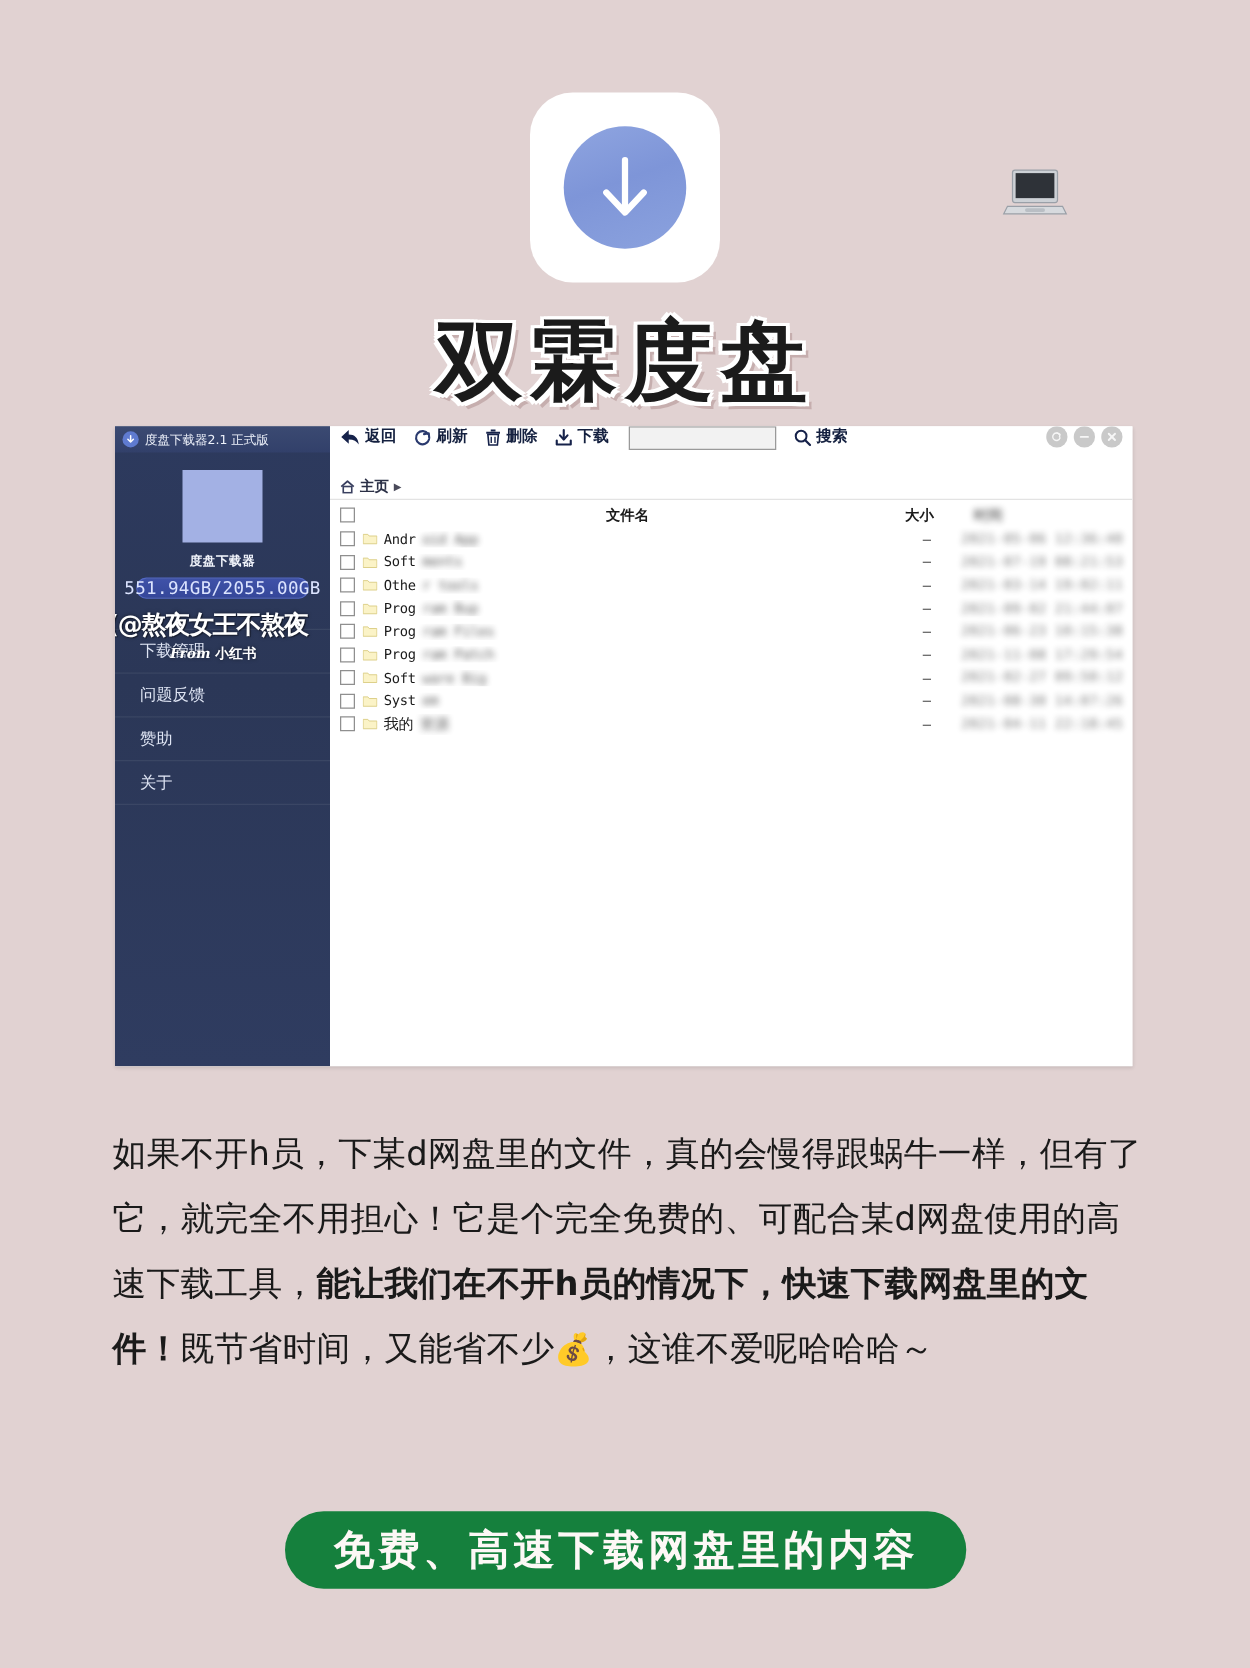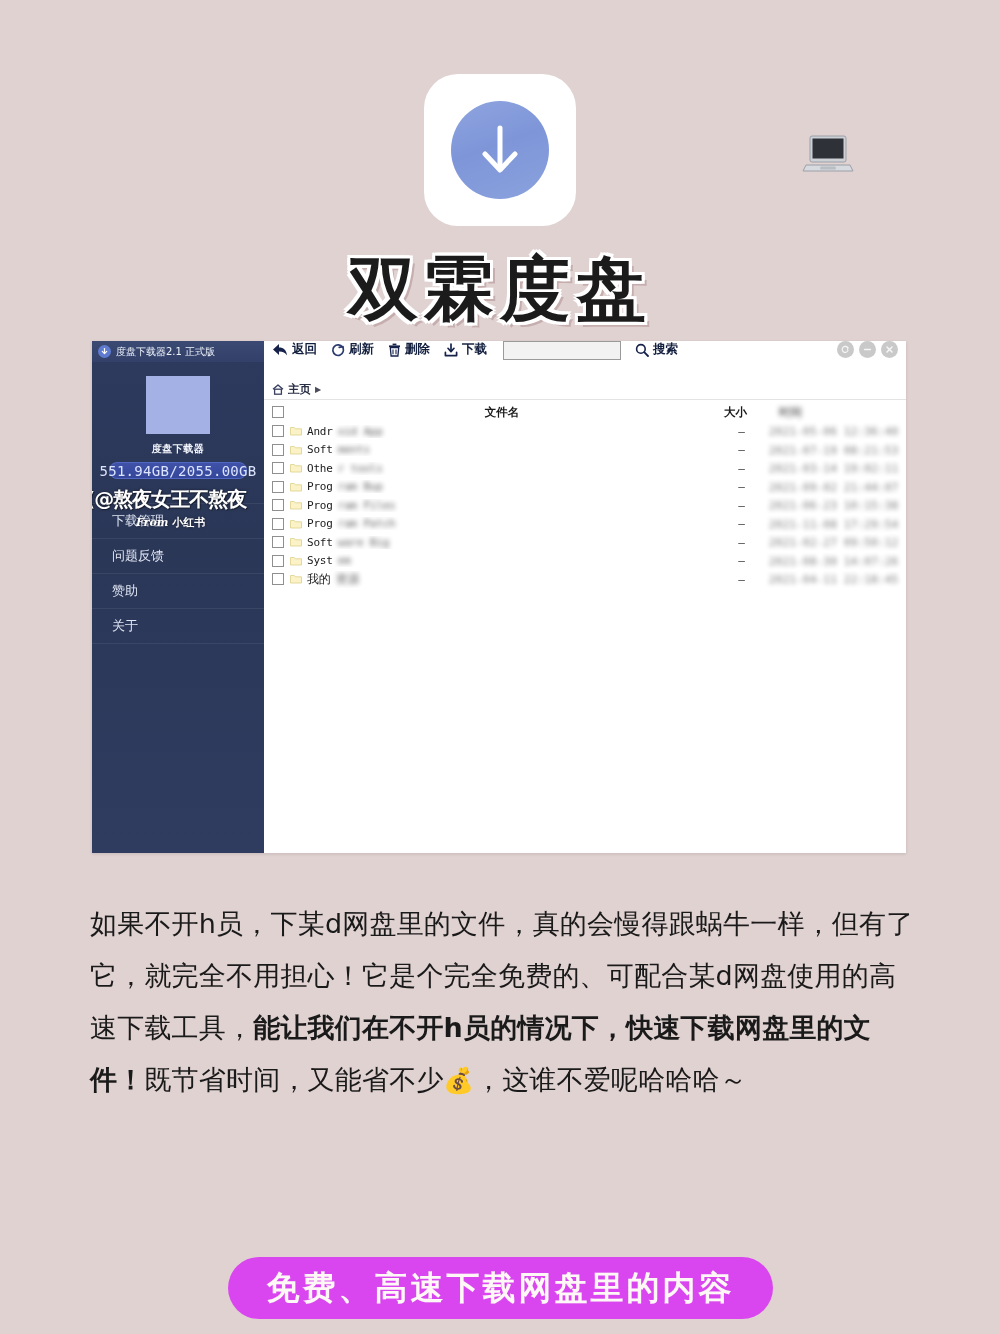--- a/index.html
+++ b/index.html
@@ -624,15 +624,15 @@
         <span class="col-size size-dash">–</span>
         <span class="col-date date-blur">2021-04-11 22:18:45</span>
       </div>
 
     </div>
   </div>
 </div>
 
 <div class="body-copy"><span>如果不开h员，下某d网盘里的文件，真的会慢得跟蜗牛一样，但有了它，就完全不用担心！它是个完全免费的、可配合某d网盘使用的高速下载工具，</span><b>能让我们在不开h员的情况下，快速下载网盘里的文件！</b><span>既节省时间，又能省不少</span><span class="coin">💰</span><span>，这谁不爱呢哈哈哈～</span></div>
 
-<div class="pill" style="background: #d946ef; margin-top: 48px;">
+<div class="pill" style="background: #15803d;">
   <span class="pill-text">免费、高速下载网盘里的内容</span>
 </div>
 
 </body></html>

